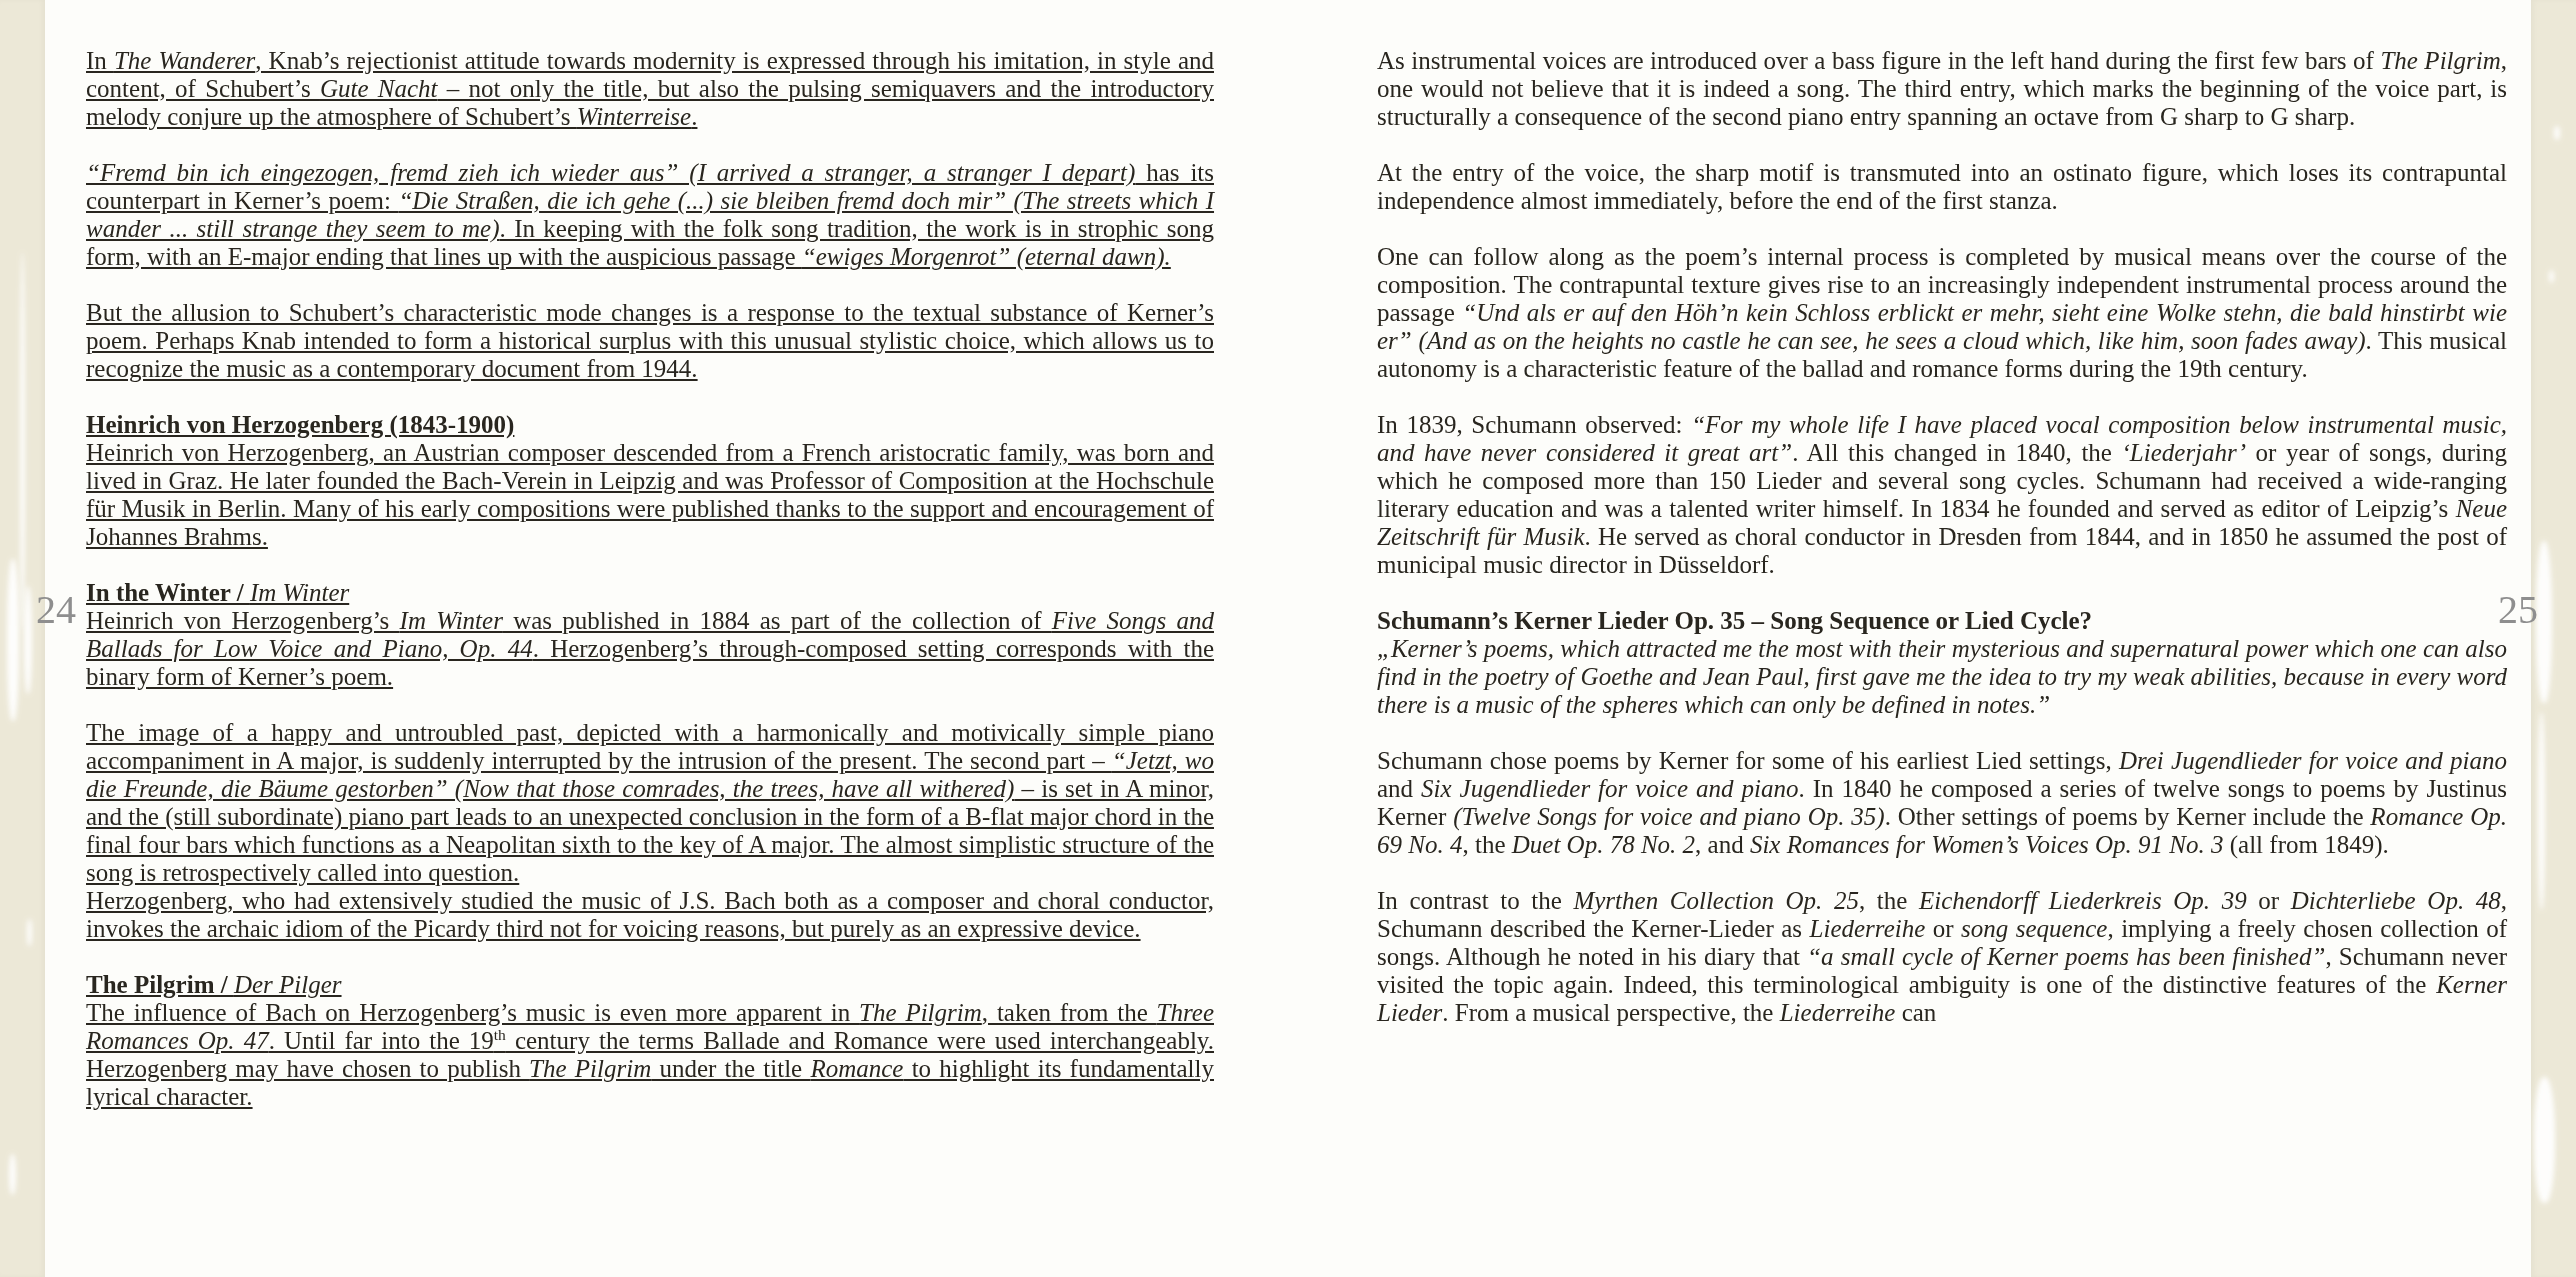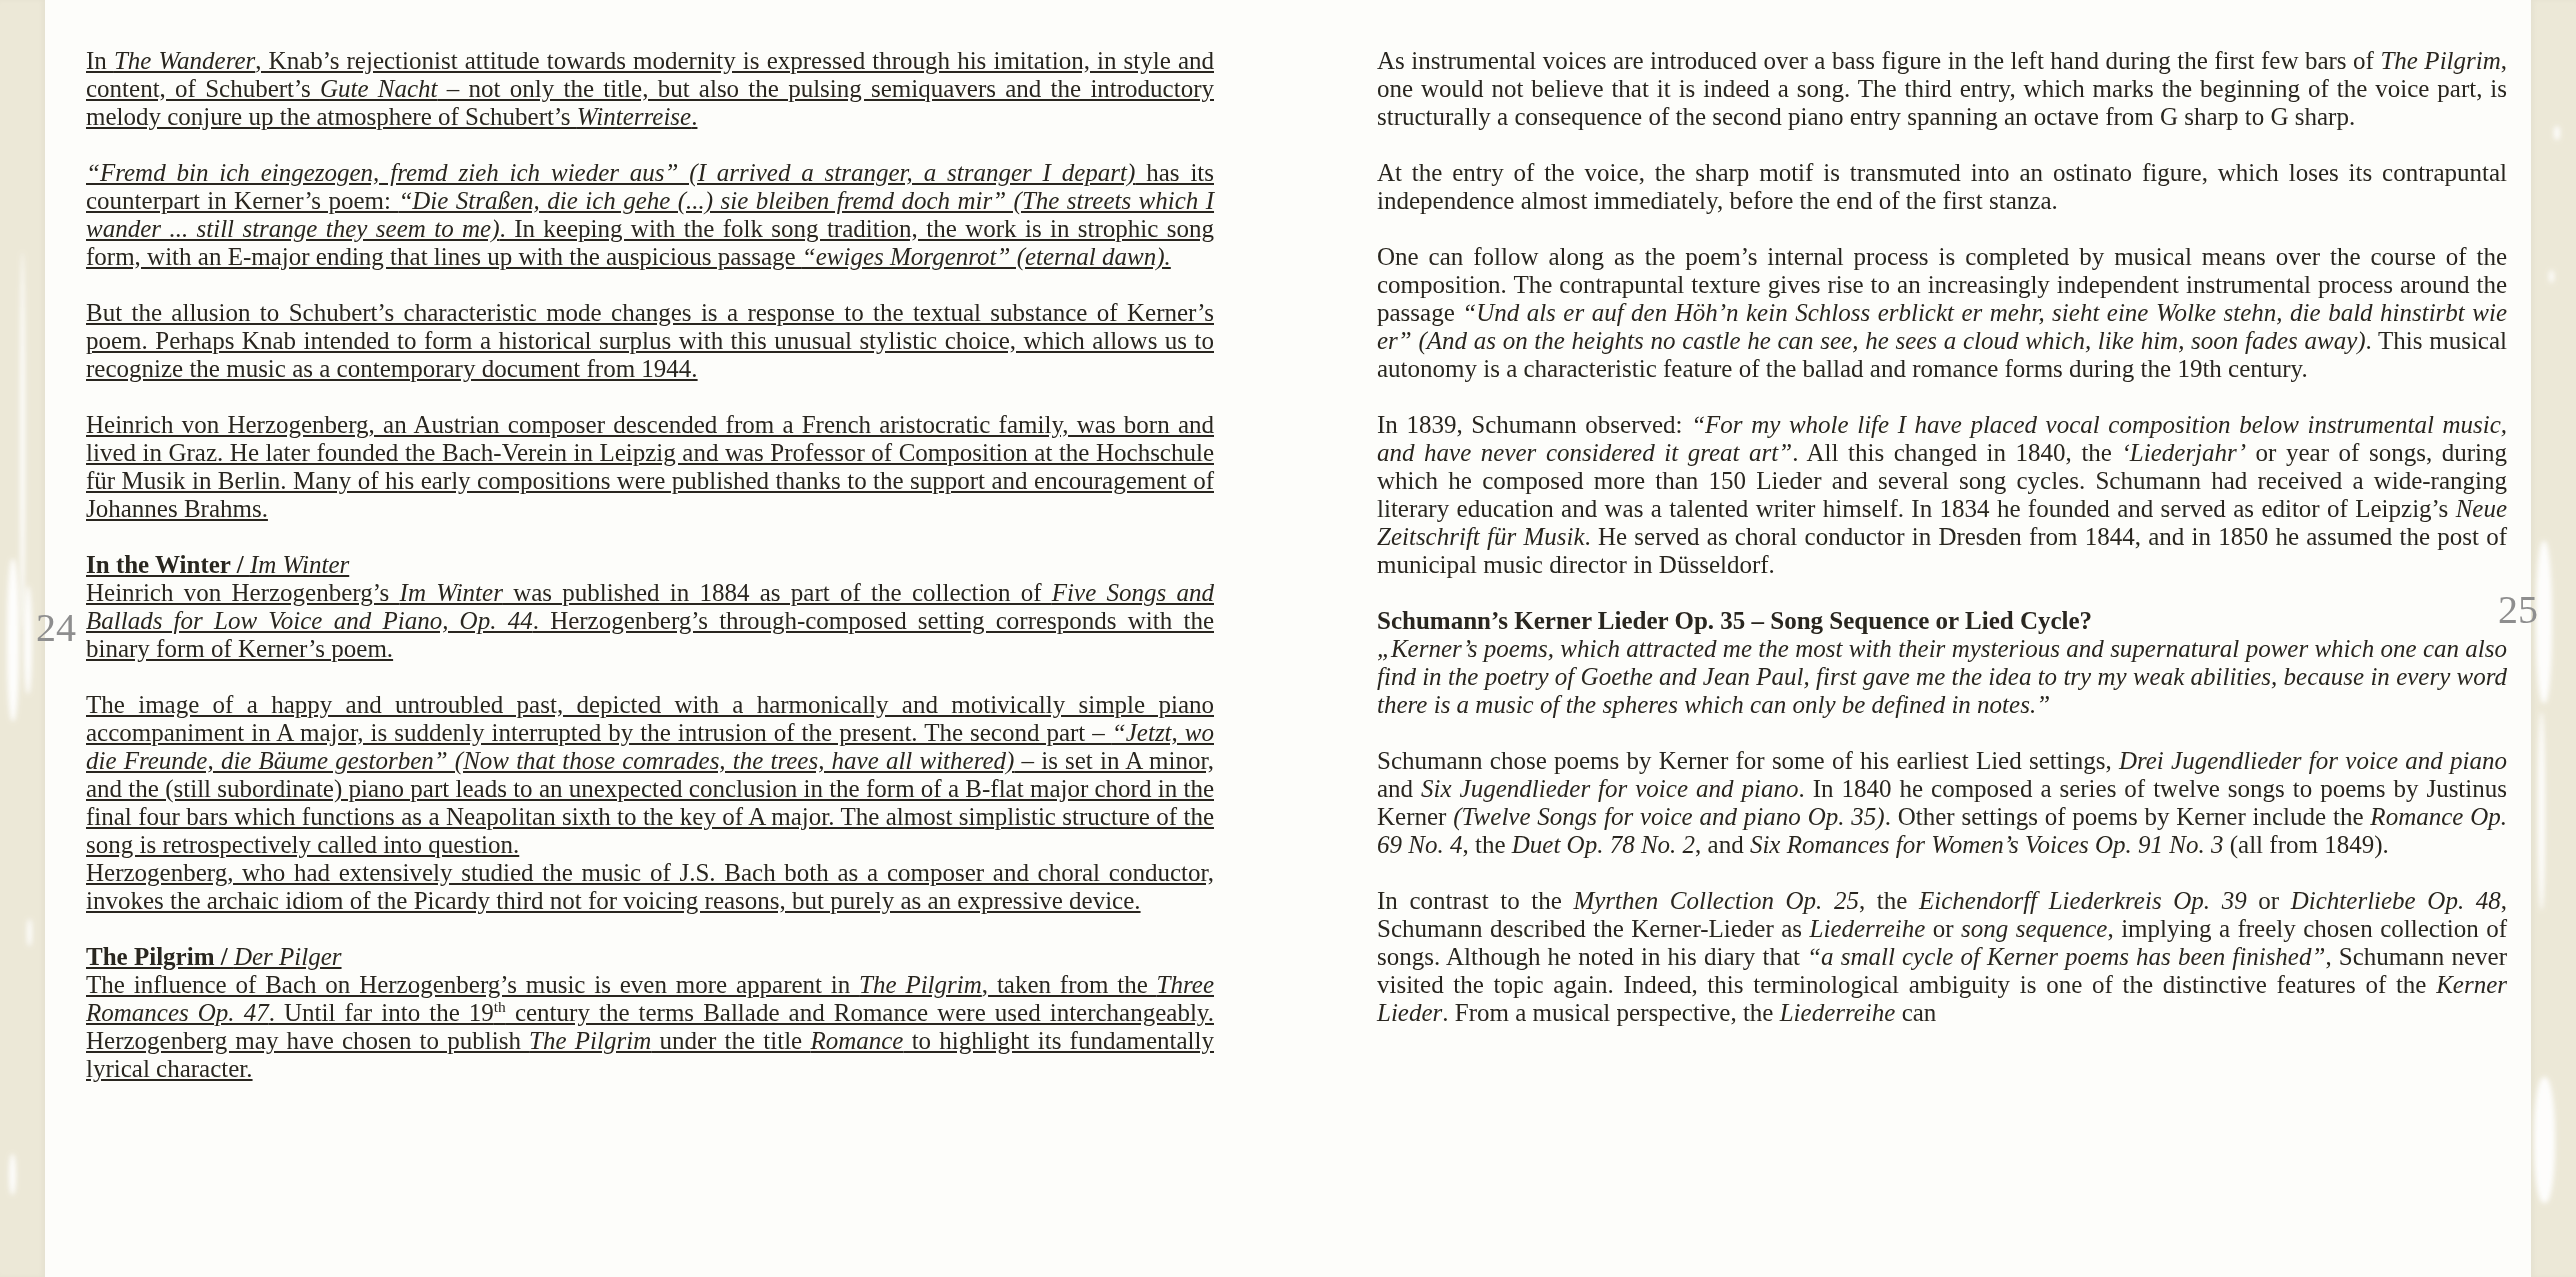--- a/index.html
+++ b/index.html
@@ -45,21 +45,21 @@
   .seg-b { font-weight: bold; }
   .seg-i { font-style: italic; }
   sup.seg-sup { font-size: 0.62em; line-height: 0; }
 
   
   .page-num {
     position: absolute; top: 590px;
     font-size: 40px; line-height: 40px;
     color: #8e8e8e;
   }
-  .page-num.left  { left: 36px; margin-top: 18px; }
+  .page-num.left  { left: 36px; }
   .page-num.right { left: 2498px; }
 </style>
 </head>
 <body>
 
 <div class="spread">
 
   <div class="edge left">
     <div class="streak" style="left:20px; top:252px; width:5.4px; height:379px;"></div>
     <div class="streak" style="left:7.2px;  top:559px; width:11.7px; height:162px;"></div>
@@ -75,20 +75,21 @@
     <div class="streak" style="left:18px; top:270px;  width:5.4px;  height:12.6px;"></div>
   </div>
 
   <div class="page-num left">24</div>
   <div class="page-num right">25</div>
 
   <div class="column col-left">
       <div class="blk b-p"><span class="">In </span><span class="seg-i">The Wanderer</span><span class="">, Knab’s rejectionist attitude towards modernity is expressed through his imitation, in style and content, of Schubert’s </span><span class="seg-i">Gute Nacht</span><span class=""> – not only the title, but also the pulsing semiquavers and the introductory melody conjure up the atmosphere of Schubert’s </span><span class="seg-i">Winterreise</span><span class="">.</span></div>
       <div class="blk b-p"><span class="seg-i">“Fremd bin ich eingezogen, fremd zieh ich wieder aus” (I arrived a stranger, a stranger I depart)</span><span class=""> has its counterpart in Kerner’s poem: </span><span class="seg-i">“Die Straßen, die ich gehe (...) sie bleiben fremd doch mir” (The streets which I wander ... still strange they seem to me)</span><span class="">. In keeping with the folk song tradition, the work is in strophic song form, with an E-major ending that lines up with the auspicious passage </span><span class="seg-i">“ewiges Morgenrot” (eternal dawn).</span></div>
       <div class="blk b-p"><span class="">But the allusion to Schubert’s characteristic mode changes is a response to the textual substance of Kerner’s poem. Perhaps Knab intended to form a historical surplus with this unusual stylistic choice, which allows us to recognize the music as a contemporary document from 1944.</span></div>
+      <div class="blk b-hsec"><span class="seg-b">Heinrich von Herzogenberg (1843-1900)</span></div>
       <div class="blk b-p"><span class="">Heinrich von Herzogenberg, an Austrian composer descended from a French aristocratic family, was born and lived in Graz. He later founded the Bach-Verein in Leipzig and was Professor of Composition at the Hochschule für Musik in Berlin. Many of his early compositions were published thanks to the support and encouragement of Johannes Brahms.</span></div>
       <div class="blk b-hsub"><span class="seg-b">In the Winter / </span><span class="seg-i">Im Winter</span></div>
       <div class="blk b-p"><span class="">Heinrich von Herzogenberg’s </span><span class="seg-i">Im Winter</span><span class=""> was published in 1884 as part of the collection of </span><span class="seg-i">Five Songs and Ballads for Low Voice and Piano, Op. 44</span><span class="">. Herzogenberg’s through-composed setting corresponds with the binary form of Kerner’s poem.</span></div>
       <div class="blk b-pflow"><span class="">The image of a happy and untroubled past, depicted with a harmonically and motivically simple piano accompaniment in A major, is suddenly interrupted by the intrusion of the present. The second part – </span><span class="seg-i">“Jetzt, wo die Freunde, die Bäume gestorben” (Now that those comrades, the trees, have all withered)</span><span class=""> – is set in A minor, and the (still subordinate) piano part leads to an unexpected conclusion in the form of a B-flat major chord in the final four bars which functions as a Neapolitan sixth to the key of A major. The almost simplistic structure of the song is retrospectively called into question.</span></div>
       <div class="blk b-p"><span class="">Herzogenberg, who had extensively studied the music of J.S. Bach both as a composer and choral conductor, invokes the archaic idiom of the Picardy third not for voicing reasons, but purely as an expressive device.</span></div>
       <div class="blk b-hsub"><span class="seg-b">The Pilgrim / </span><span class="seg-i">Der Pilger</span></div>
       <div class="blk b-pflow"><span class="">The influence of Bach on Herzogenberg’s music is even more apparent in </span><span class="seg-i">The Pilgrim</span><span class="">, taken from the </span><span class="seg-i">Three Romances Op. 47</span><span class="">. Until far into the 19</span><sup class="seg-sup">th</sup><span class=""> century the terms Ballade and Romance were used interchangeably. Herzogenberg may have chosen to publish </span><span class="seg-i">The Pilgrim</span><span class=""> under the title </span><span class="seg-i">Romance</span><span class=""> to highlight its fundamentally lyrical character.</span></div>
     </div>
   <div class="column col-right">
       <div class="blk b-p"><span class="">As instrumental voices are introduced over a bass figure in the left hand during the first few bars of </span><span class="seg-i">The Pilgrim</span><span class="">, one would not believe that it is indeed a song. The third entry, which marks the beginning of the voice part, is structurally a consequence of the second piano entry spanning an octave from G sharp to G sharp.</span></div>

